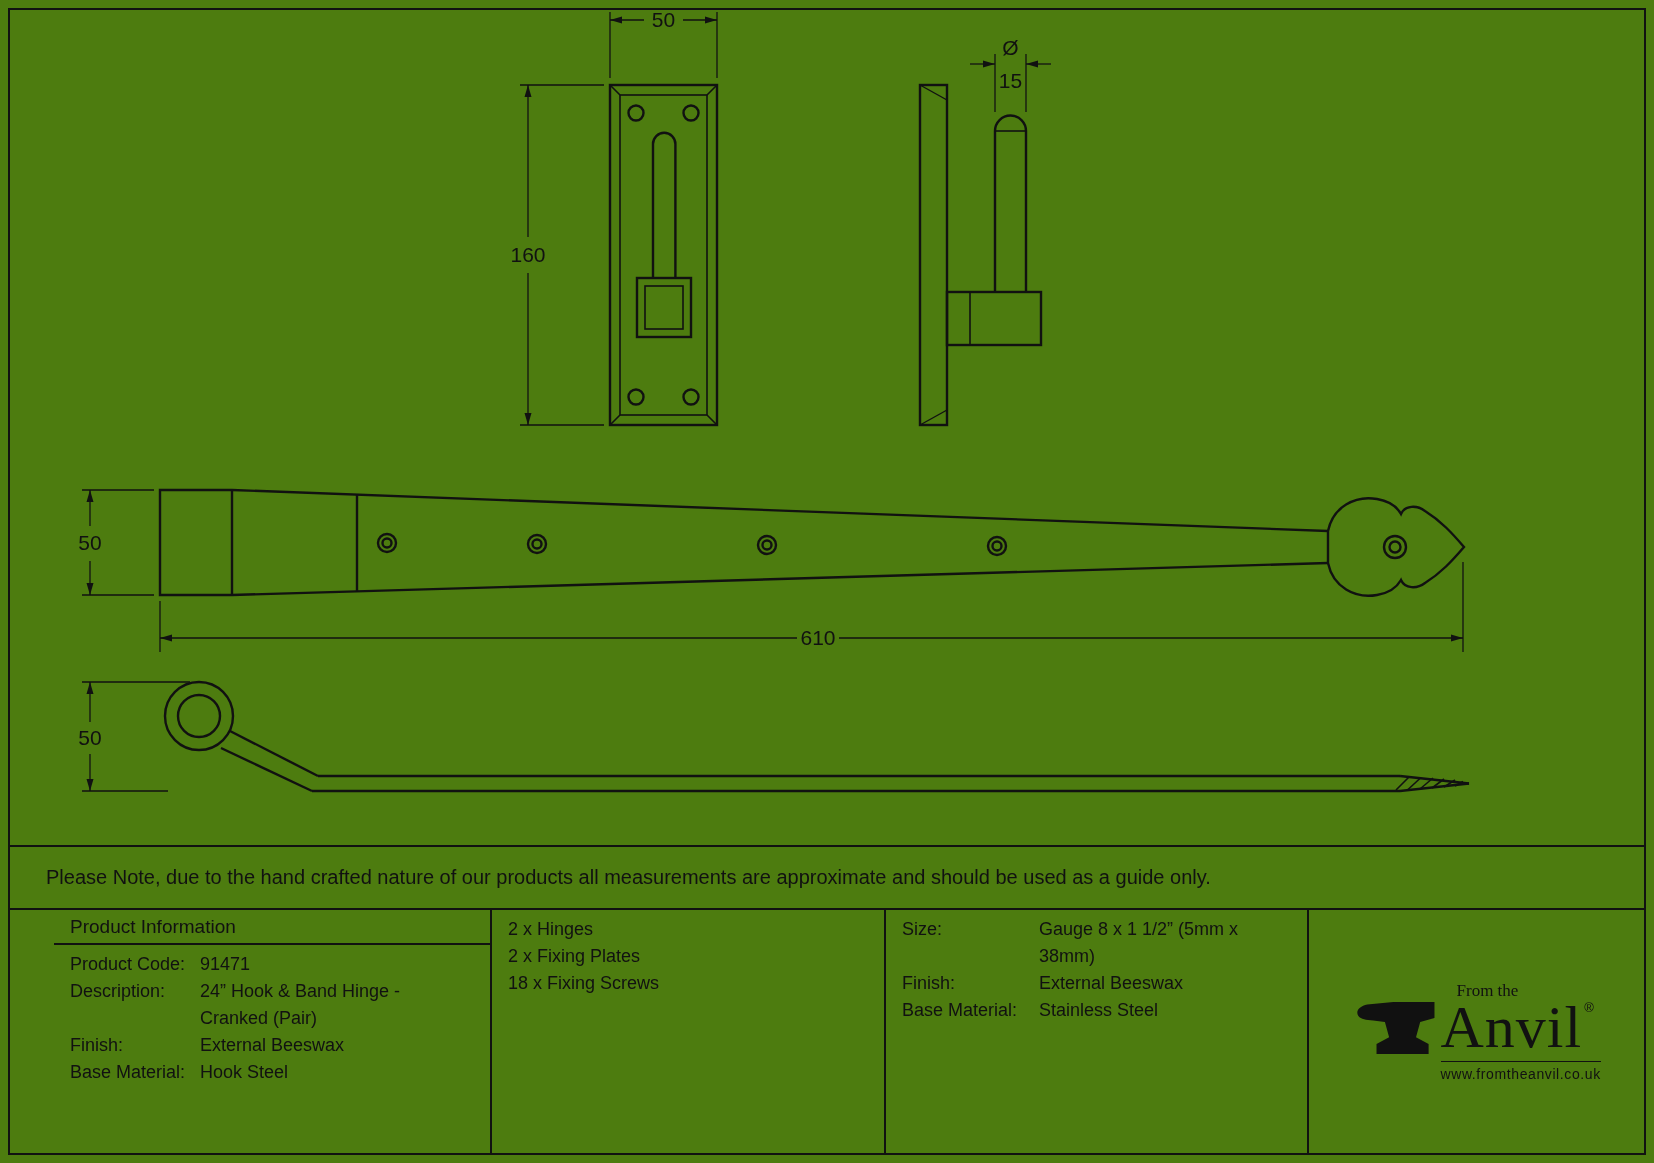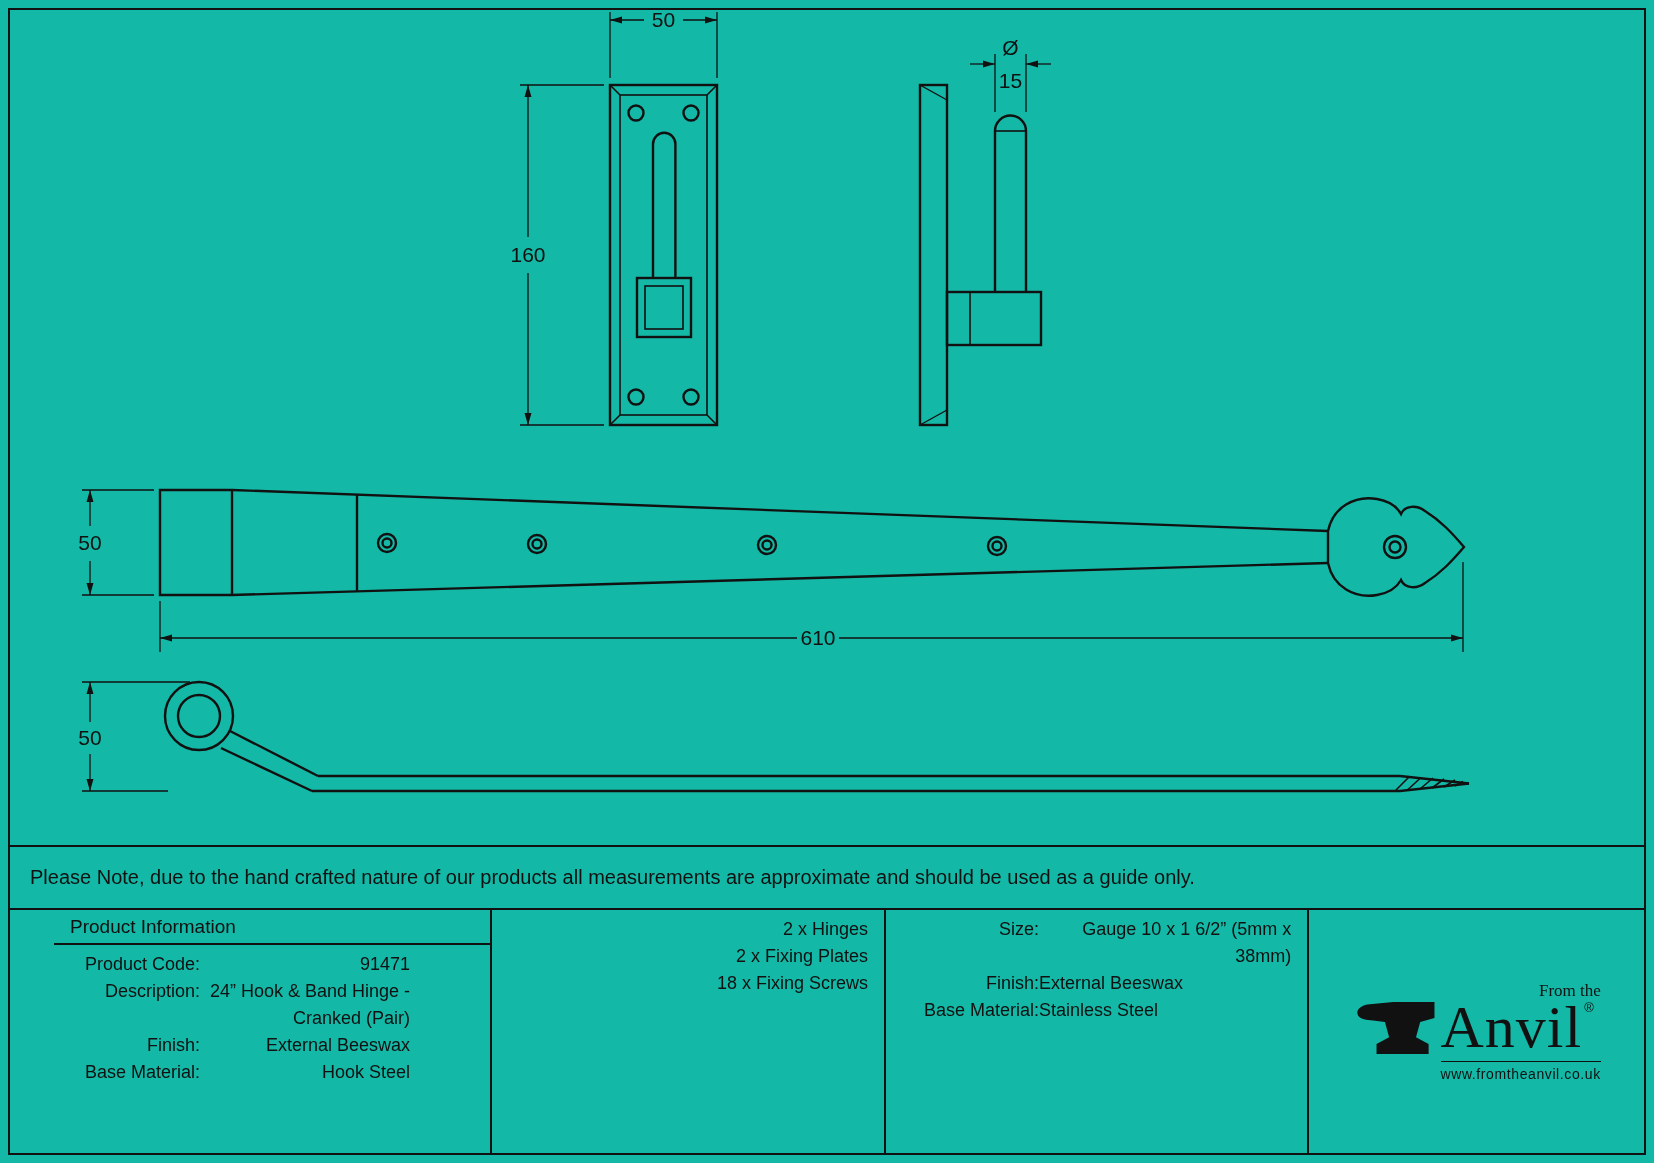--- a/index.html
+++ b/index.html
@@ -1,45 +1,45 @@
 <!DOCTYPE html>
 <html><head>
 <meta charset="utf-8">
 <style>
   html,body{margin:0;padding:0;background:#fff;}
-  .page{position:relative;width:1654px;height:1163px;background:#14b8a6;
-        font-family:"Liberation Sans",sans-serif;color:#111;overflow:hidden;text-align:right;}
+  .page{position:relative;width:1654px;height:1163px;background:#4d7c0f;
+        font-family:"Liberation Sans",sans-serif;color:#111;overflow:hidden;}
   .frame{position:absolute;left:8px;top:8px;right:8px;bottom:8px;border:2px solid #111;pointer-events:none;}
   svg.drawing{position:absolute;left:0;top:0;}
   svg.drawing text{font-family:"Liberation Sans",sans-serif;font-size:21px;fill:#111;stroke:none;}
 
   .note-bar{position:absolute;left:10px;right:10px;top:845px;height:61px;
             border-top:2px solid #111;border-bottom:2px solid #111;
-            display:flex;align-items:center;padding-left:20px;font-size:20px;}
+            display:flex;align-items:center;padding-left:36px;font-size:20px;}
 
   .bottom-table{position:absolute;left:10px;top:910px;width:1634px;height:243px;display:flex;}
   .col{border-right:2px solid #111;box-sizing:border-box;display:flex;flex-direction:column;}
   .col-product{width:450px;margin-left:44px;}
   .col-pack{width:405px;}
   .col-screw{width:435px;}
   .col-logo{width:344px;border-right:none;align-items:center;justify-content:center;}
   .col-header{height:33px;border-bottom:2px solid #111;display:flex;align-items:center;
               padding:0 16px;font-size:19px;flex-shrink:0;}
   .col-body{padding:6px 16px;font-size:18px;line-height:27px;}
   .kv-row{display:flex;}
   .kv-label{flex-shrink:0;}
   .col-product .kv-label{width:130px;}
   .col-product .kv-value{width:210px;}
   .col-screw .kv-label{width:137px;}
   .pack-item{display:block;}
 
   .logo{display:flex;align-items:flex-start;}
   .anvil-glyph{flex-shrink:0;margin-top:6px;}
   .logo-text{display:flex;flex-direction:column;margin-left:4px;}
-  .from-the{font-family:"Liberation Serif",serif;font-size:17px;margin-left:22px;line-height:1;}
+  .from-the{font-family:"Liberation Serif",serif;font-size:17px;margin-left:16px;line-height:1;}
   .brand-row{display:flex;align-items:flex-start;line-height:1;}
   .brand{font-family:Liberation Serif, serif;font-size:60px;line-height:0.95;letter-spacing:1px;}
   .reg{font-size:13px;margin-top:2px;margin-left:2px;}
   .logo-rule{border-top:1.5px solid #111;margin-top:5px;width:100%;}
   .url{font-size:14px;letter-spacing:0.6px;margin-top:4px;}
 </style>
 </head>
 <body>
 
 <div class="page">
@@ -210,21 +210,21 @@
         <span class="pack-item">2 x Hinges</span>
         <span class="pack-item">2 x Fixing Plates</span>
         <span class="pack-item">18 x Fixing Screws</span>
       </div>
     </div>
 
     <div class="col col-screw">
       <div class="col-body">
         <div class="kv-row">
           <span class="kv-label">Size:</span>
-          <span class="kv-value">Gauge 10 x 1 6/2” (5mm x 38mm)</span>
+          <span class="kv-value">Gauge 8 x 1 1/2” (5mm x 38mm)</span>
         </div>
         <div class="kv-row">
           <span class="kv-label">Finish:</span>
           <span class="kv-value">External Beeswax</span>
         </div>
         <div class="kv-row">
           <span class="kv-label">Base Material:</span>
           <span class="kv-value">Stainless Steel</span>
         </div>
       </div>

